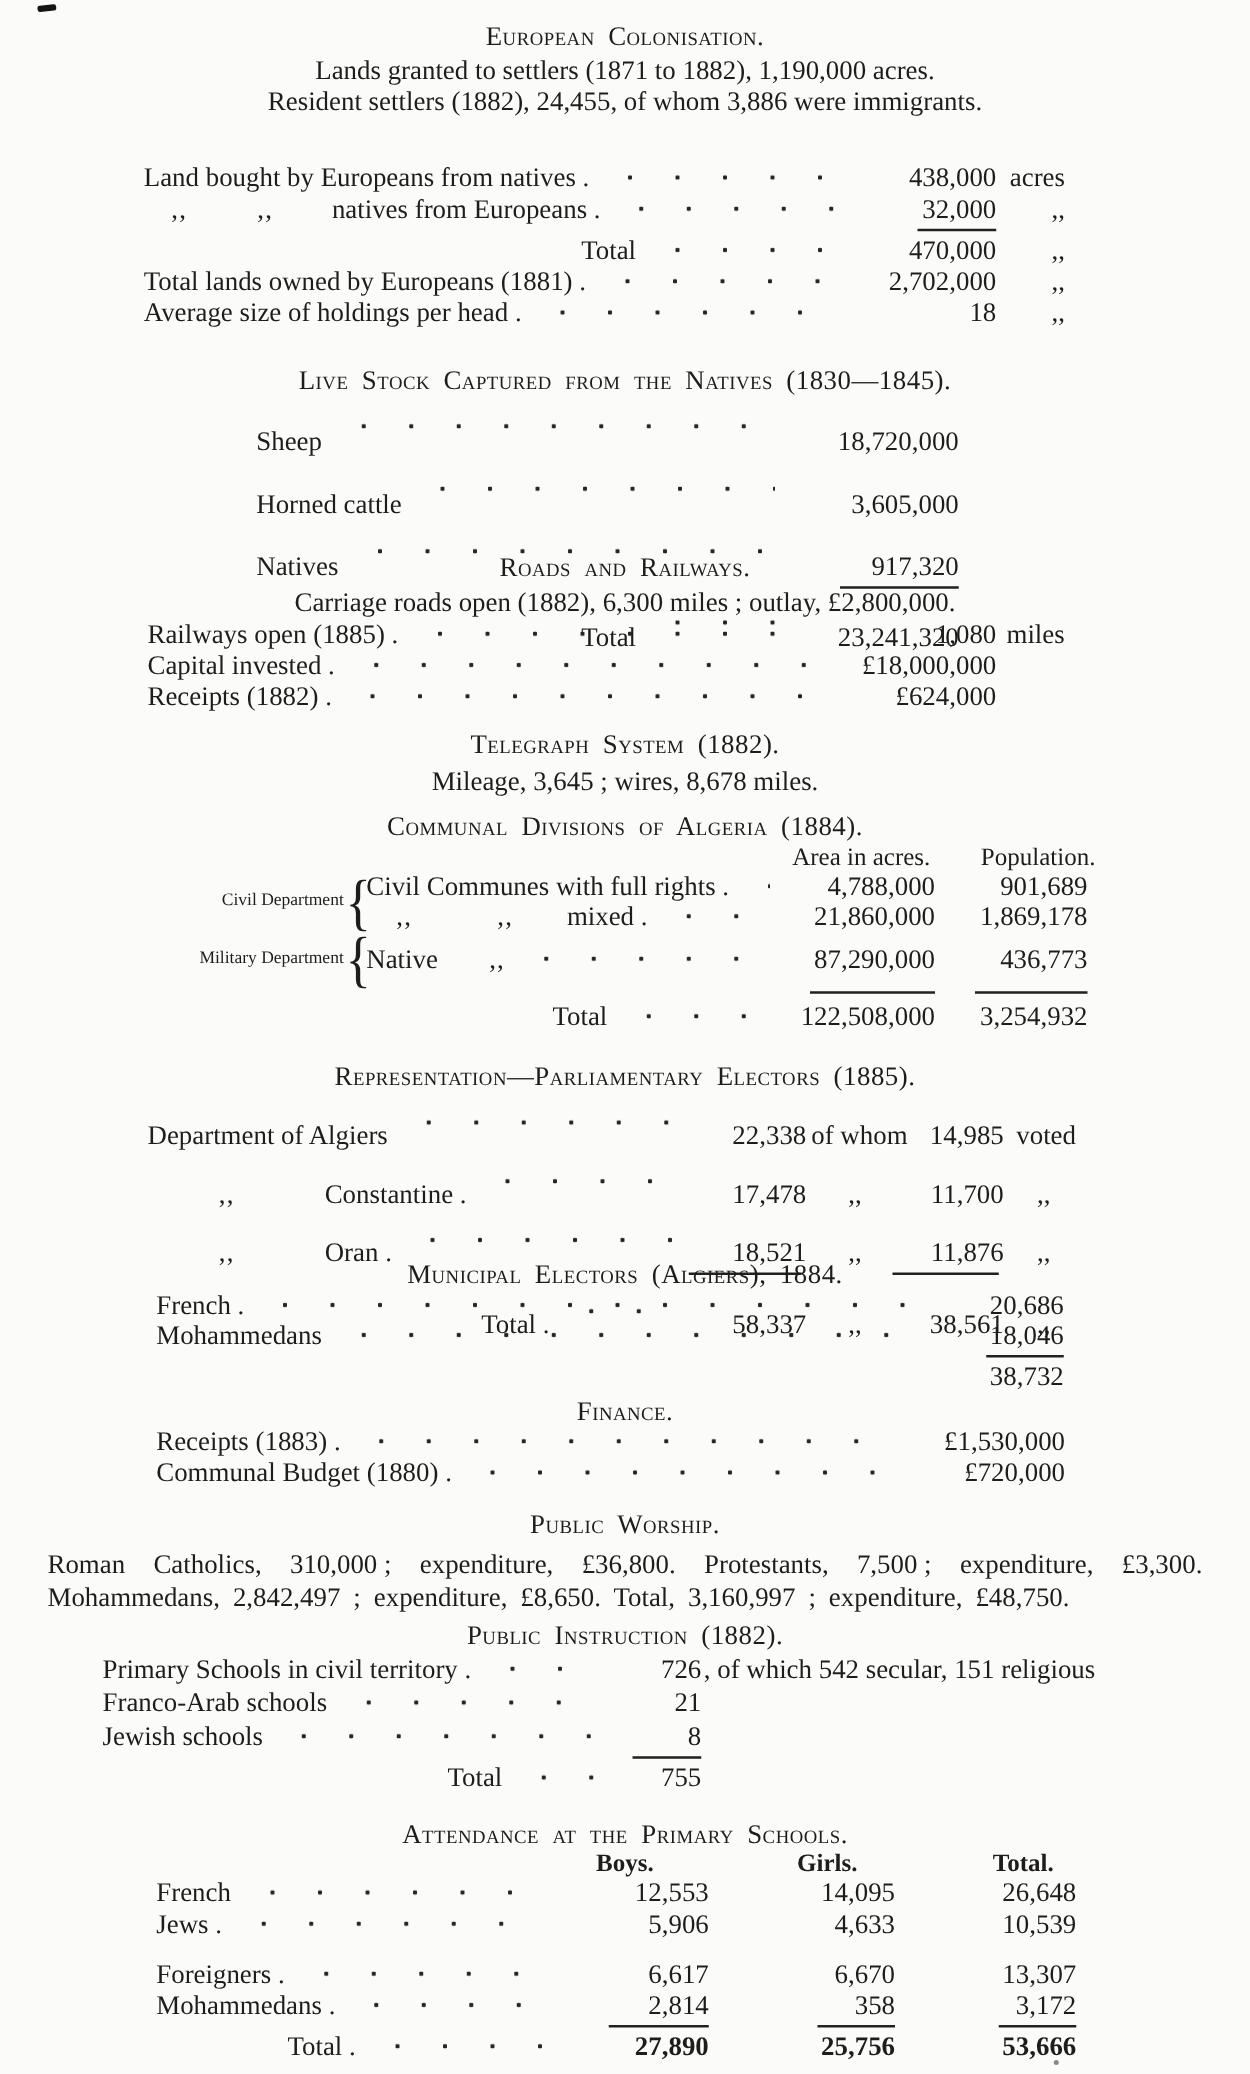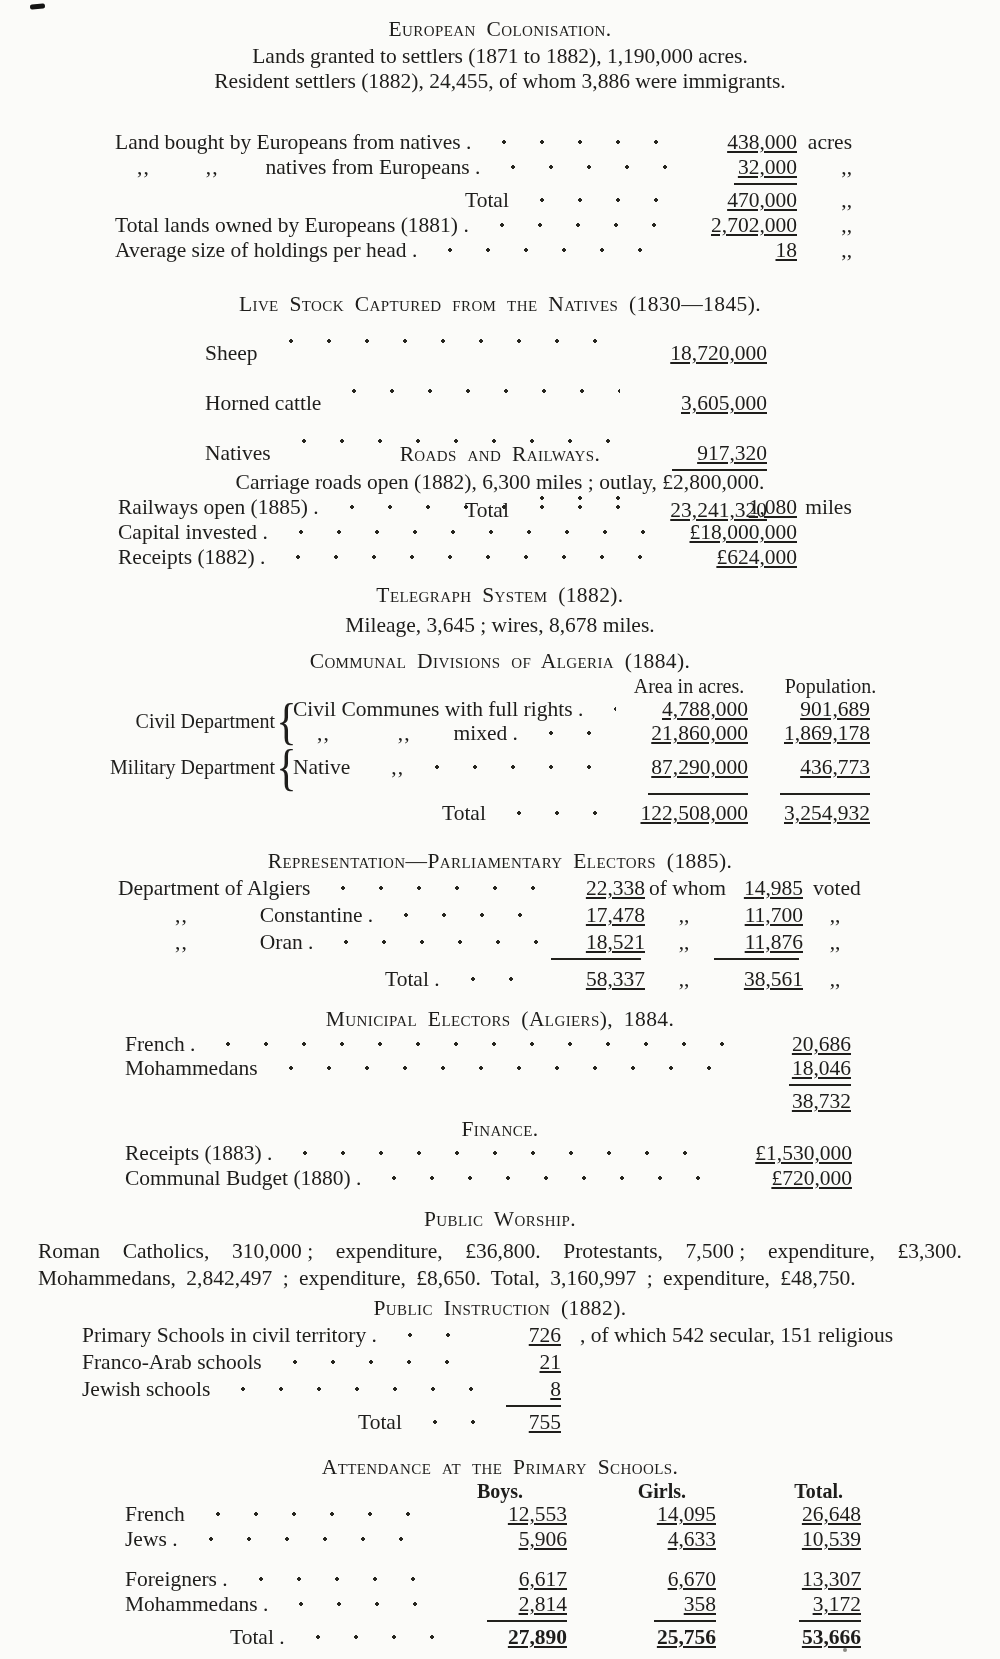--- a/index.html
+++ b/index.html
@@ -21,21 +21,21 @@
   .cline{text-align:center;font-size:21.5px;line-height:25px;white-space:nowrap;}
   .row{display:flex;align-items:baseline;font-size:21.5px;line-height:24px;}
   .lbl{white-space:nowrap;}
   .ditto{white-space:nowrap;letter-spacing:1px;}
   .leader{
     flex:1 1 auto;align-self:center;height:6px;min-width:14px;
     margin:0 12px 0 10px;
     background-image:radial-gradient(circle,#26251f 1.6px,rgba(0,0,0,0) 2px);
     background-size:38px 6px;background-repeat:repeat-x;background-position:4px 50%;
   }
-  .val{text-align:right;white-space:nowrap;text-decoration:underline;}
+  .val{text-align:right;white-space:nowrap;}
   .unit{text-align:center;white-space:nowrap;}
   .rule{height:2px;background:#22211d;}
   .rule-row{display:flex;justify-content:flex-end;margin:4px 0 3px 0;}
   
   .p-tbl{padding:0 148px 0 115px;}
   .p-val{width:110px;}
   .p-unit{width:47px;margin-left:8px;text-align:right;}
   
   .l-tbl{padding:0 233px 0 205px;}
   .l-val{width:135px;margin-top:24px;}
@@ -45,45 +45,45 @@
   .r-unit{width:47px;margin-left:8px;}
   
   .c-tbl{padding:0 130px 0 62px;}
   .c-hdr{display:flex;font-size:20px;line-height:22px;margin-top:2px;}
   .c-hdr .sp{flex:1;}
   .c-area-h{width:132px;text-align:center;white-space:nowrap;}
   .c-pop-h{width:115px;text-align:center;white-space:nowrap;transform:translateX(18px);}
   .c-area{width:120px;}
   .c-pop{width:115px;margin-left:7px;}
   .cgroup{display:flex;align-items:center;}
-  .dept{width:213px;text-align:right;white-space:nowrap;font-size:20px;}
+  .dept{width:213px;text-align:right;white-space:nowrap;font-size:14px;}
   .brace{width:18px;font-size:50px;line-height:44px;font-weight:400;transform:scaleX(0.85);text-align:center;align-self:center;}
   .crows{flex:1;}
   
   .re-tbl{padding:0 143px 0 118px;}
   .re-el{width:95px;}
   .re-mid{width:70px;margin:0 4px;text-align:center;white-space:nowrap;}
-  .re-vt{width:80px;}
+  .re-vt{width:80px;margin-top:20px;}
   .re-unit{width:44px;margin-left:10px;}
   
   .m-tbl{padding:0 149px 0 125px;}
   .m-val{width:110px;}
   
   .f-tbl{padding:0 148px 0 125px;}
   .f-val{width:130px;}
   
   .w-par{margin:7px 38px 0 38px;font-size:21.5px;line-height:27px;}
   .w-l1{text-align:justify;text-align-last:justify;white-space:nowrap;display:flex;justify-content:space-between;}
   .w-l1 span{flex:0 0 auto;}
   .w-l2{word-spacing:5px;white-space:nowrap;}
   
   .i-tbl{padding:0 100px 0 82px;}
   .i-left{width:412px;display:flex;align-items:baseline;}
   .i-val{width:67px;}
-  .i-suf{margin-left:19px;white-space:nowrap;}
+  .i-suf{margin-left:2px;white-space:nowrap;}
   
   .a-tbl{padding:0 139px 0 125px;}
   .a-hdr{display:flex;font-size:20px;line-height:22px;font-weight:700;margin-top:1px;}
   .a-hdr .sp{flex:1;}
   .a-bh{width:120px;text-align:right;padding-right:14px;white-space:nowrap;}
   .a-gh{width:149px;text-align:right;padding-right:12px;white-space:nowrap;}
   .a-th{width:145px;text-align:right;padding-right:18px;white-space:nowrap;}
   .a-b{width:120px;}
   .a-g{width:149px;}
   .a-t{width:145px;}

